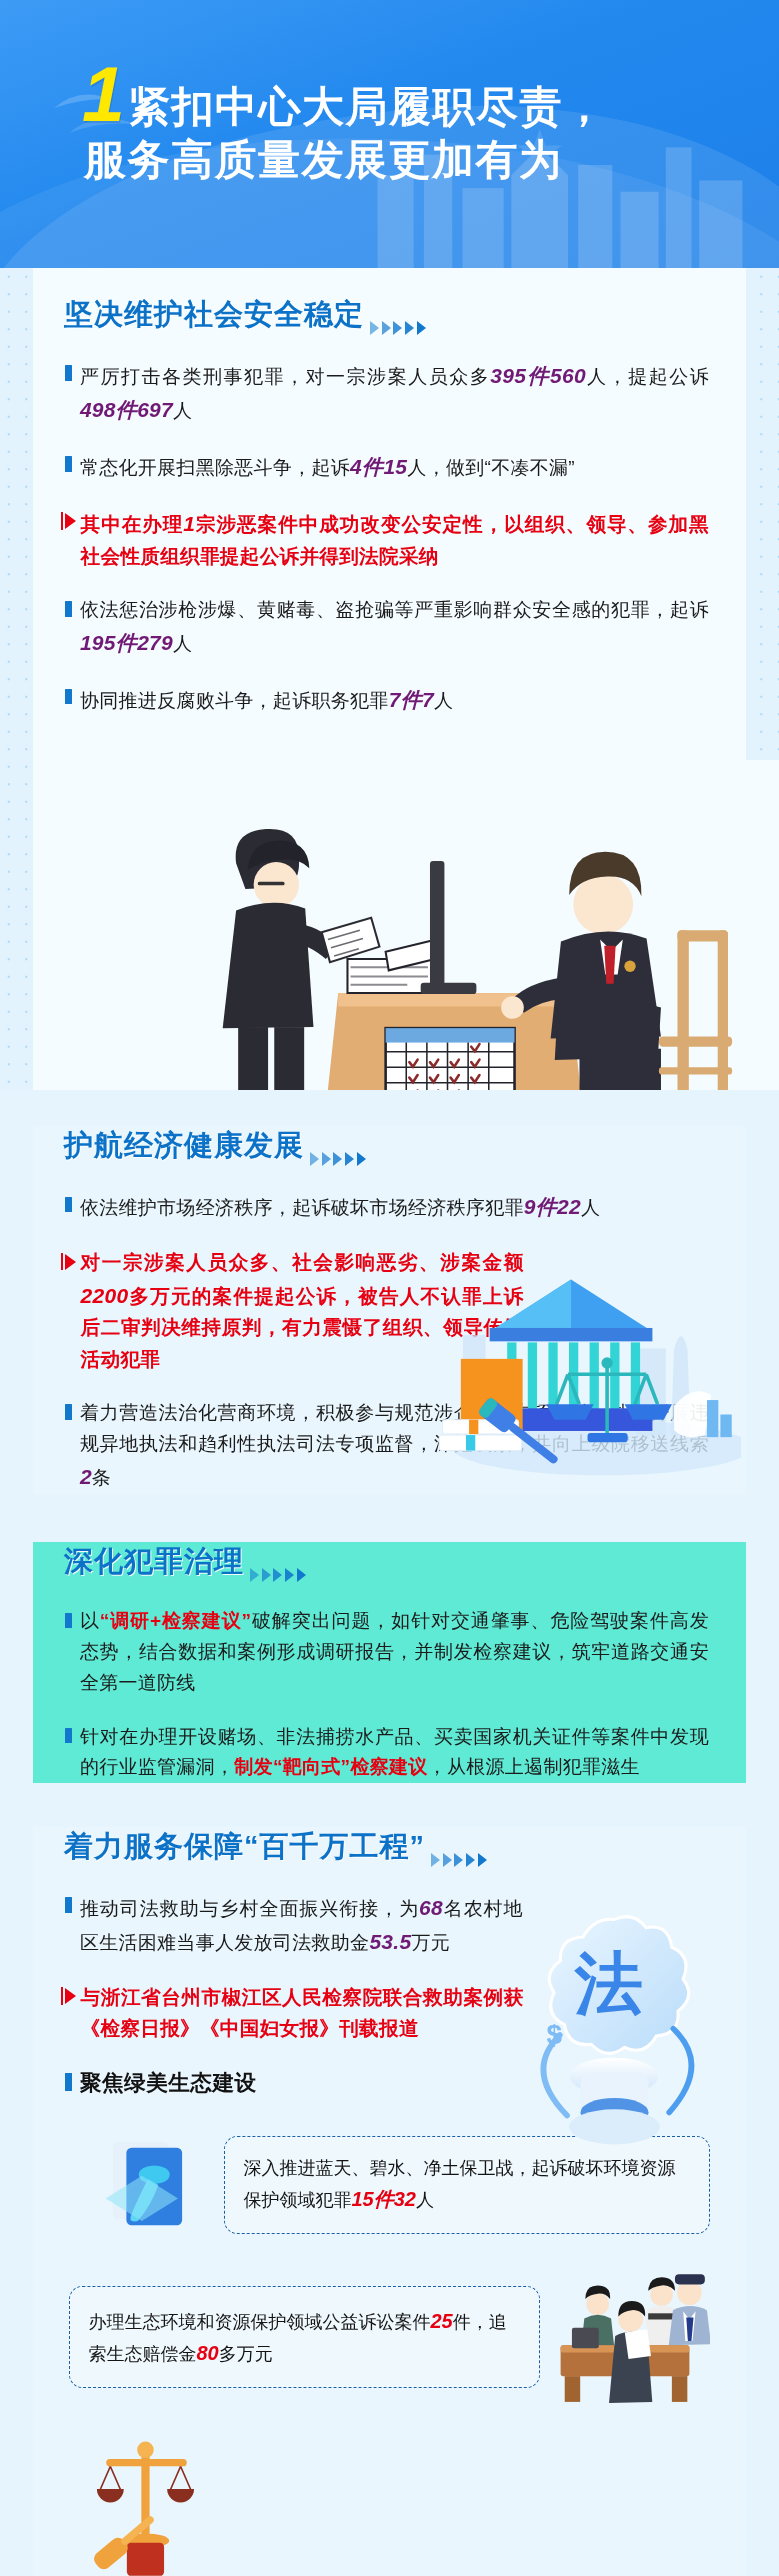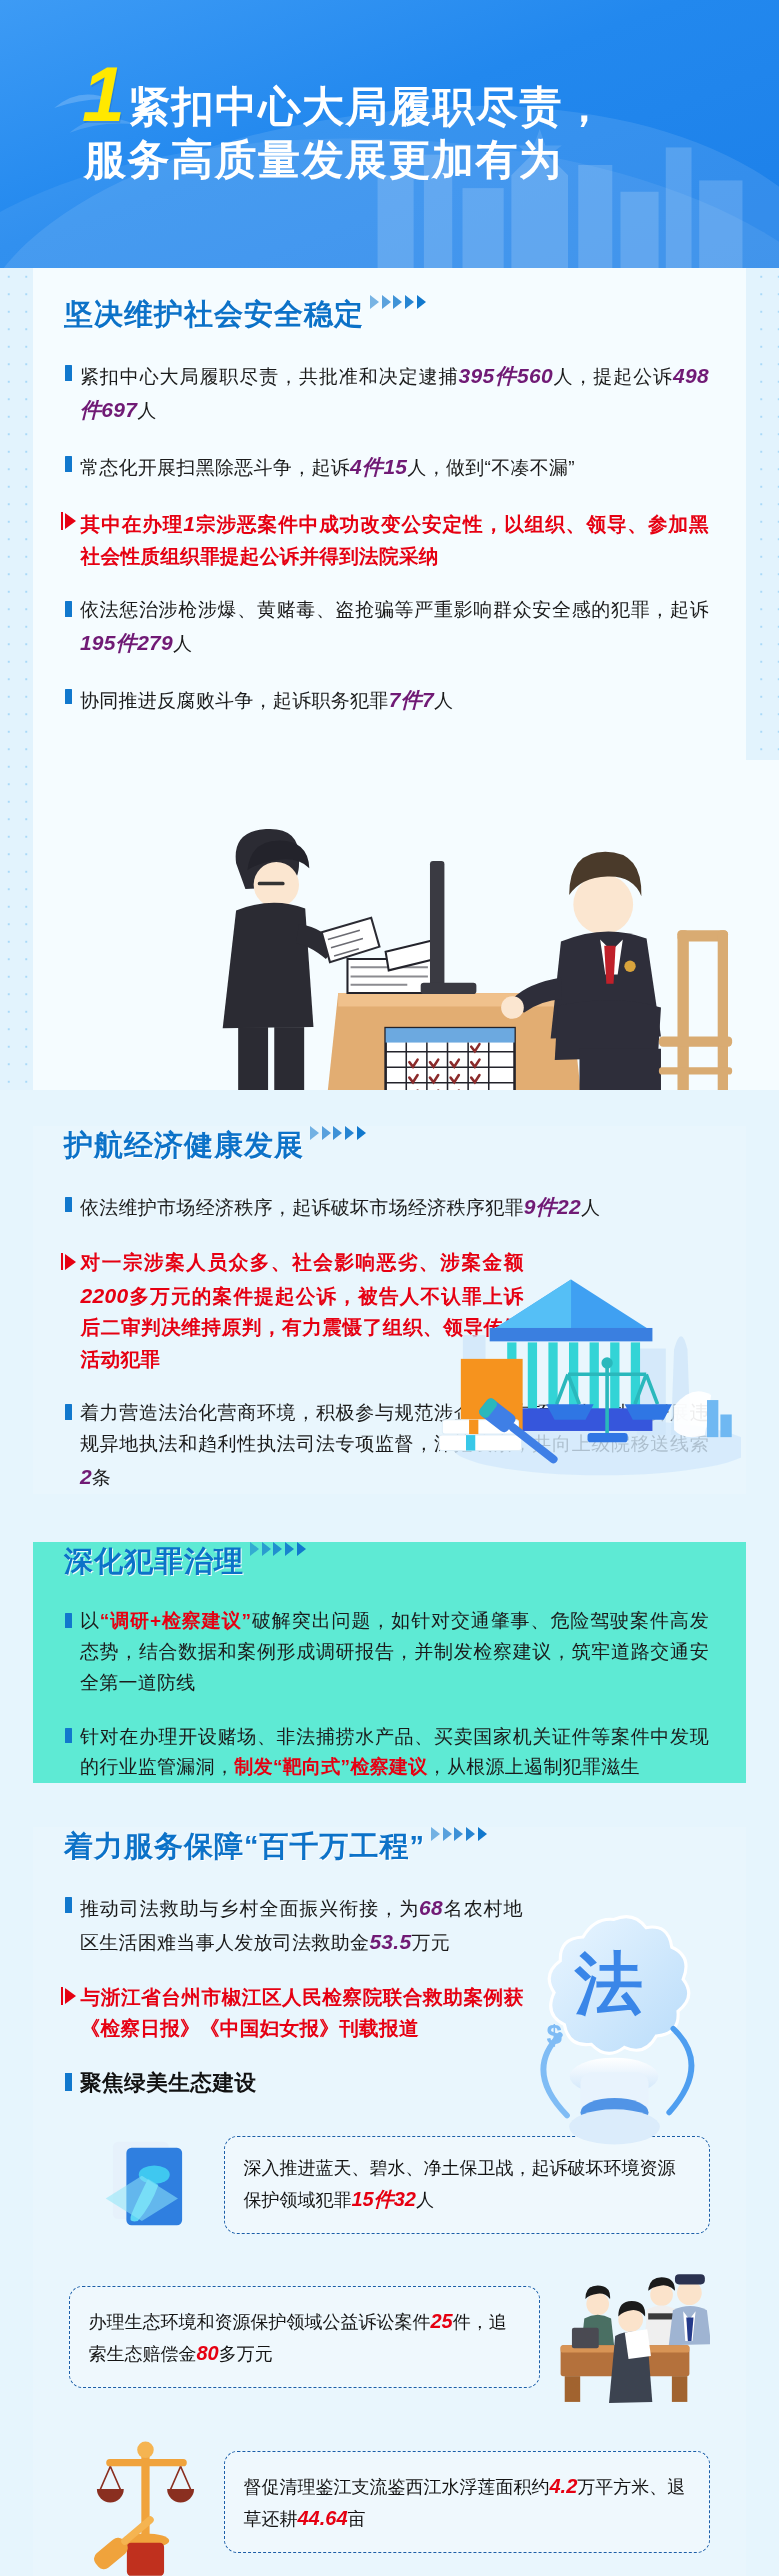--- a/index.html
+++ b/index.html
@@ -62,21 +62,21 @@
     min-height:5.2px; z-index:2;
   }
 
   
   .s1 { background:#e2f3fd; padding-bottom:0; }
   .s1-card { background:#f5fcff; padding:27px 0 20.6px 0; margin:0 33px; position:relative; z-index:3; }
   .s2 { background:#e6f5fd; }
   .s2b { background:#e6f5fd; }
 
   
-  .sec-head { display:flex; align-items:flex-start; padding:0 0 0 31px; margin-bottom:24px; }
+  .sec-head { display:flex; align-items:flex-end; padding:0 0 0 31px; margin-bottom:24px; }
   .sec-head .txt {
     font-size:29px; font-weight:bold; color:#0c72c8; letter-spacing:1px;
     text-shadow:1px 1px 0 rgba(255,255,255,.9);
   }
   .arrows { display:flex; align-items:center; margin-left:6.2px; gap:2.6px; }
   .arrows i {
     width:0; height:0; display:block;
     border-top:7.2px solid transparent; border-bottom:7.2px solid transparent;
     border-left:9.8px solid #1178cd;
   }
@@ -180,21 +180,21 @@
             <i></i>
             <i></i>
             <i></i>
             <i></i>
             <i></i>
           </div>
       </div>
       <div class="blist" id="bl-0">
           <div class="bullet">
             <div class="mk"></div>
-            <div class="bd"><span>紧扣中心大局履职尽责，共批准和决定逮捕</span><span class="n">395</span><span class="n">件</span><span class="n">560</span><span>人，提起公诉</span><span class="n">498</span><span class="n">件</span><span class="n">697</span><span>人</span></div>
+            <div class="bd"><span>严厉打击各类刑事犯罪，对一宗涉案人员众多</span><span class="n">395</span><span class="n">件</span><span class="n">560</span><span>人，提起公诉</span><span class="n">498</span><span class="n">件</span><span class="n">697</span><span>人</span></div>
           </div>
           <div class="bullet">
             <div class="mk"></div>
             <div class="bd"><span>常态化开展扫黑除恶斗争，起诉</span><span class="n">4</span><span class="n">件</span><span class="n">15</span><span>人，做到“不凑不漏”</span></div>
           </div>
           <div class="bullet red">
             <div class="mk"></div>
             <div class="bd"><span>其中在办理</span><span class="n">1</span><span>宗涉恶案件中成功改变公安定性，以组织、领导、参加黑社会性质组织罪提起公诉并得到法院采纳</span></div>
           </div>
           <div class="bullet">
@@ -500,24 +500,19 @@
                 <path d="M54 124 h52 a26 26 0 0 1 -52 0z" fill="#8a2f20"></path>
                 <path d="M190 124 h52 a26 26 0 0 1 -52 0z" fill="#8a2f20"></path>
                 <ellipse cx="148" cy="224" rx="46" ry="14" fill="#f0a33c"></ellipse>
                 <rect x="112" y="228" width="72" height="64" rx="8" fill="#c0301e"></rect>
                 <g transform="rotate(-40 90 236)">
                   <rect x="40" y="222" width="70" height="36" rx="14" fill="#f0a33c"></rect>
                   <rect x="104" y="232" width="78" height="14" rx="7" fill="#f5b451"></rect>
                 </g>
               </svg>
             </div>
-            <div class="eco-txt">
-              <div class="dcard">
-                <div class="tx"><span>督促清理鉴江支流鉴西江水浮莲面积约</span><span class="n">4.2</span><span>万平方米、退草还耕</span><span class="n">44.64</span><span>亩</span></div>
-              </div>
-            </div>
           </div>
         </div>
     </div>
   </div>
 
 </div>
 
 
 </body></html>

